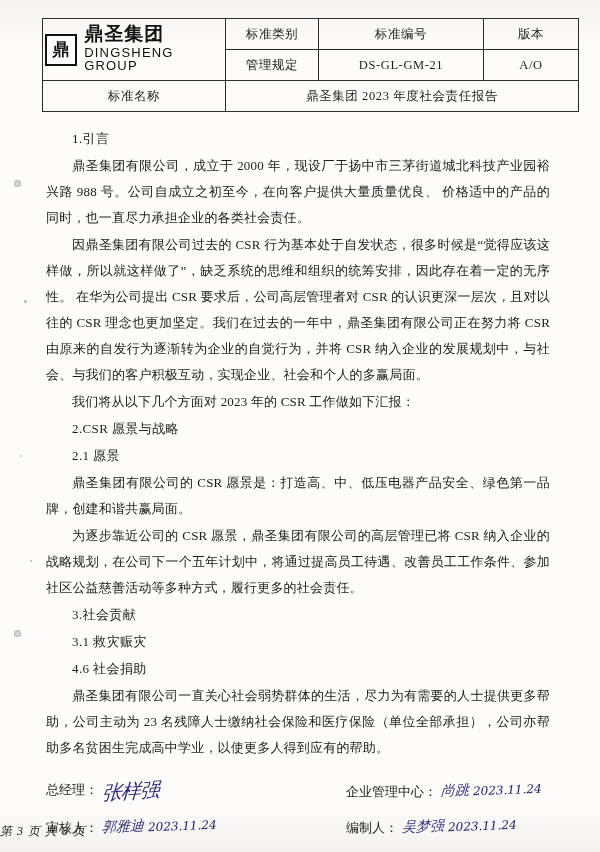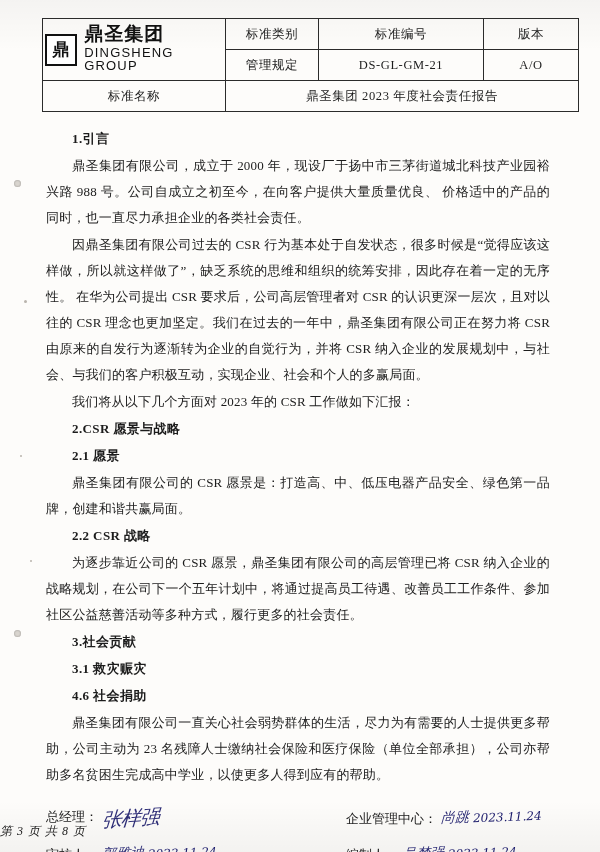--- a/index.html
+++ b/index.html
@@ -112,21 +112,21 @@
     text-align: justify;
   }
   .p {
     text-indent: 2em;
     margin: 0 0 1px 0;
     letter-spacing: 0.2px;
   }
   .h {
     text-indent: 2em;
     margin: 0 0 1px 0;
-    font-weight: bold;
+    font-weight: normal;
     letter-spacing: 0.4px;
   }
 
   
   .sigs {
     margin-top: 10px;
     padding: 0 8px 0 4px;
     font-size: 13px;
   }
   .sig-row {
@@ -237,21 +237,20 @@
       </table>
 
     <div class="body">
       <div class="h">1.引言</div>
       <div class="p">鼎圣集团有限公司，成立于 2000 年，现设厂于扬中市三茅街道城北科技产业园裕兴路 988 号。公司自成立之初至今，在向客户提供大量质量优良、 价格适中的产品的同时，也一直尽力承担企业的各类社会责任。</div>
       <div class="p">因鼎圣集团有限公司过去的 CSR 行为基本处于自发状态，很多时候是“觉得应该这样做，所以就这样做了”，缺乏系统的思维和组织的统筹安排，因此存在着一定的无序性。 在华为公司提出 CSR 要求后，公司高层管理者对 CSR 的认识更深一层次，且对以往的 CSR 理念也更加坚定。我们在过去的一年中，鼎圣集团有限公司正在努力将 CSR 由原来的自发行为逐渐转为企业的自觉行为，并将 CSR 纳入企业的发展规划中，与社会、与我们的客户积极互动，实现企业、社会和个人的多赢局面。</div>
       <div class="p">我们将从以下几个方面对 2023 年的 CSR 工作做如下汇报：</div>
       <div class="h">2.CSR 愿景与战略</div>
       <div class="h">2.1 愿景</div>
       <div class="p">鼎圣集团有限公司的 CSR 愿景是：打造高、中、低压电器产品安全、绿色第一品牌，创建和谐共赢局面。</div>
-      <div class="h">2.2 CSR 战略</div>
       <div class="p">为逐步靠近公司的 CSR 愿景，鼎圣集团有限公司的高层管理已将 CSR 纳入企业的战略规划，在公司下一个五年计划中，将通过提高员工待遇、改善员工工作条件、参加社区公益慈善活动等多种方式，履行更多的社会责任。</div>
       <div class="h">3.社会贡献</div>
       <div class="h">3.1 救灾赈灾</div>
       <div class="h">4.6 社会捐助</div>
       <div class="p">鼎圣集团有限公司一直关心社会弱势群体的生活，尽力为有需要的人士提供更多帮助，公司主动为 23 名残障人士缴纳社会保险和医疗保险（单位全部承担），公司亦帮助多名贫困生完成高中学业，以使更多人得到应有的帮助。</div>
     </div>
 
     <div class="sigs">
       <div class="sig-row">
         <div class="sig-col left">

